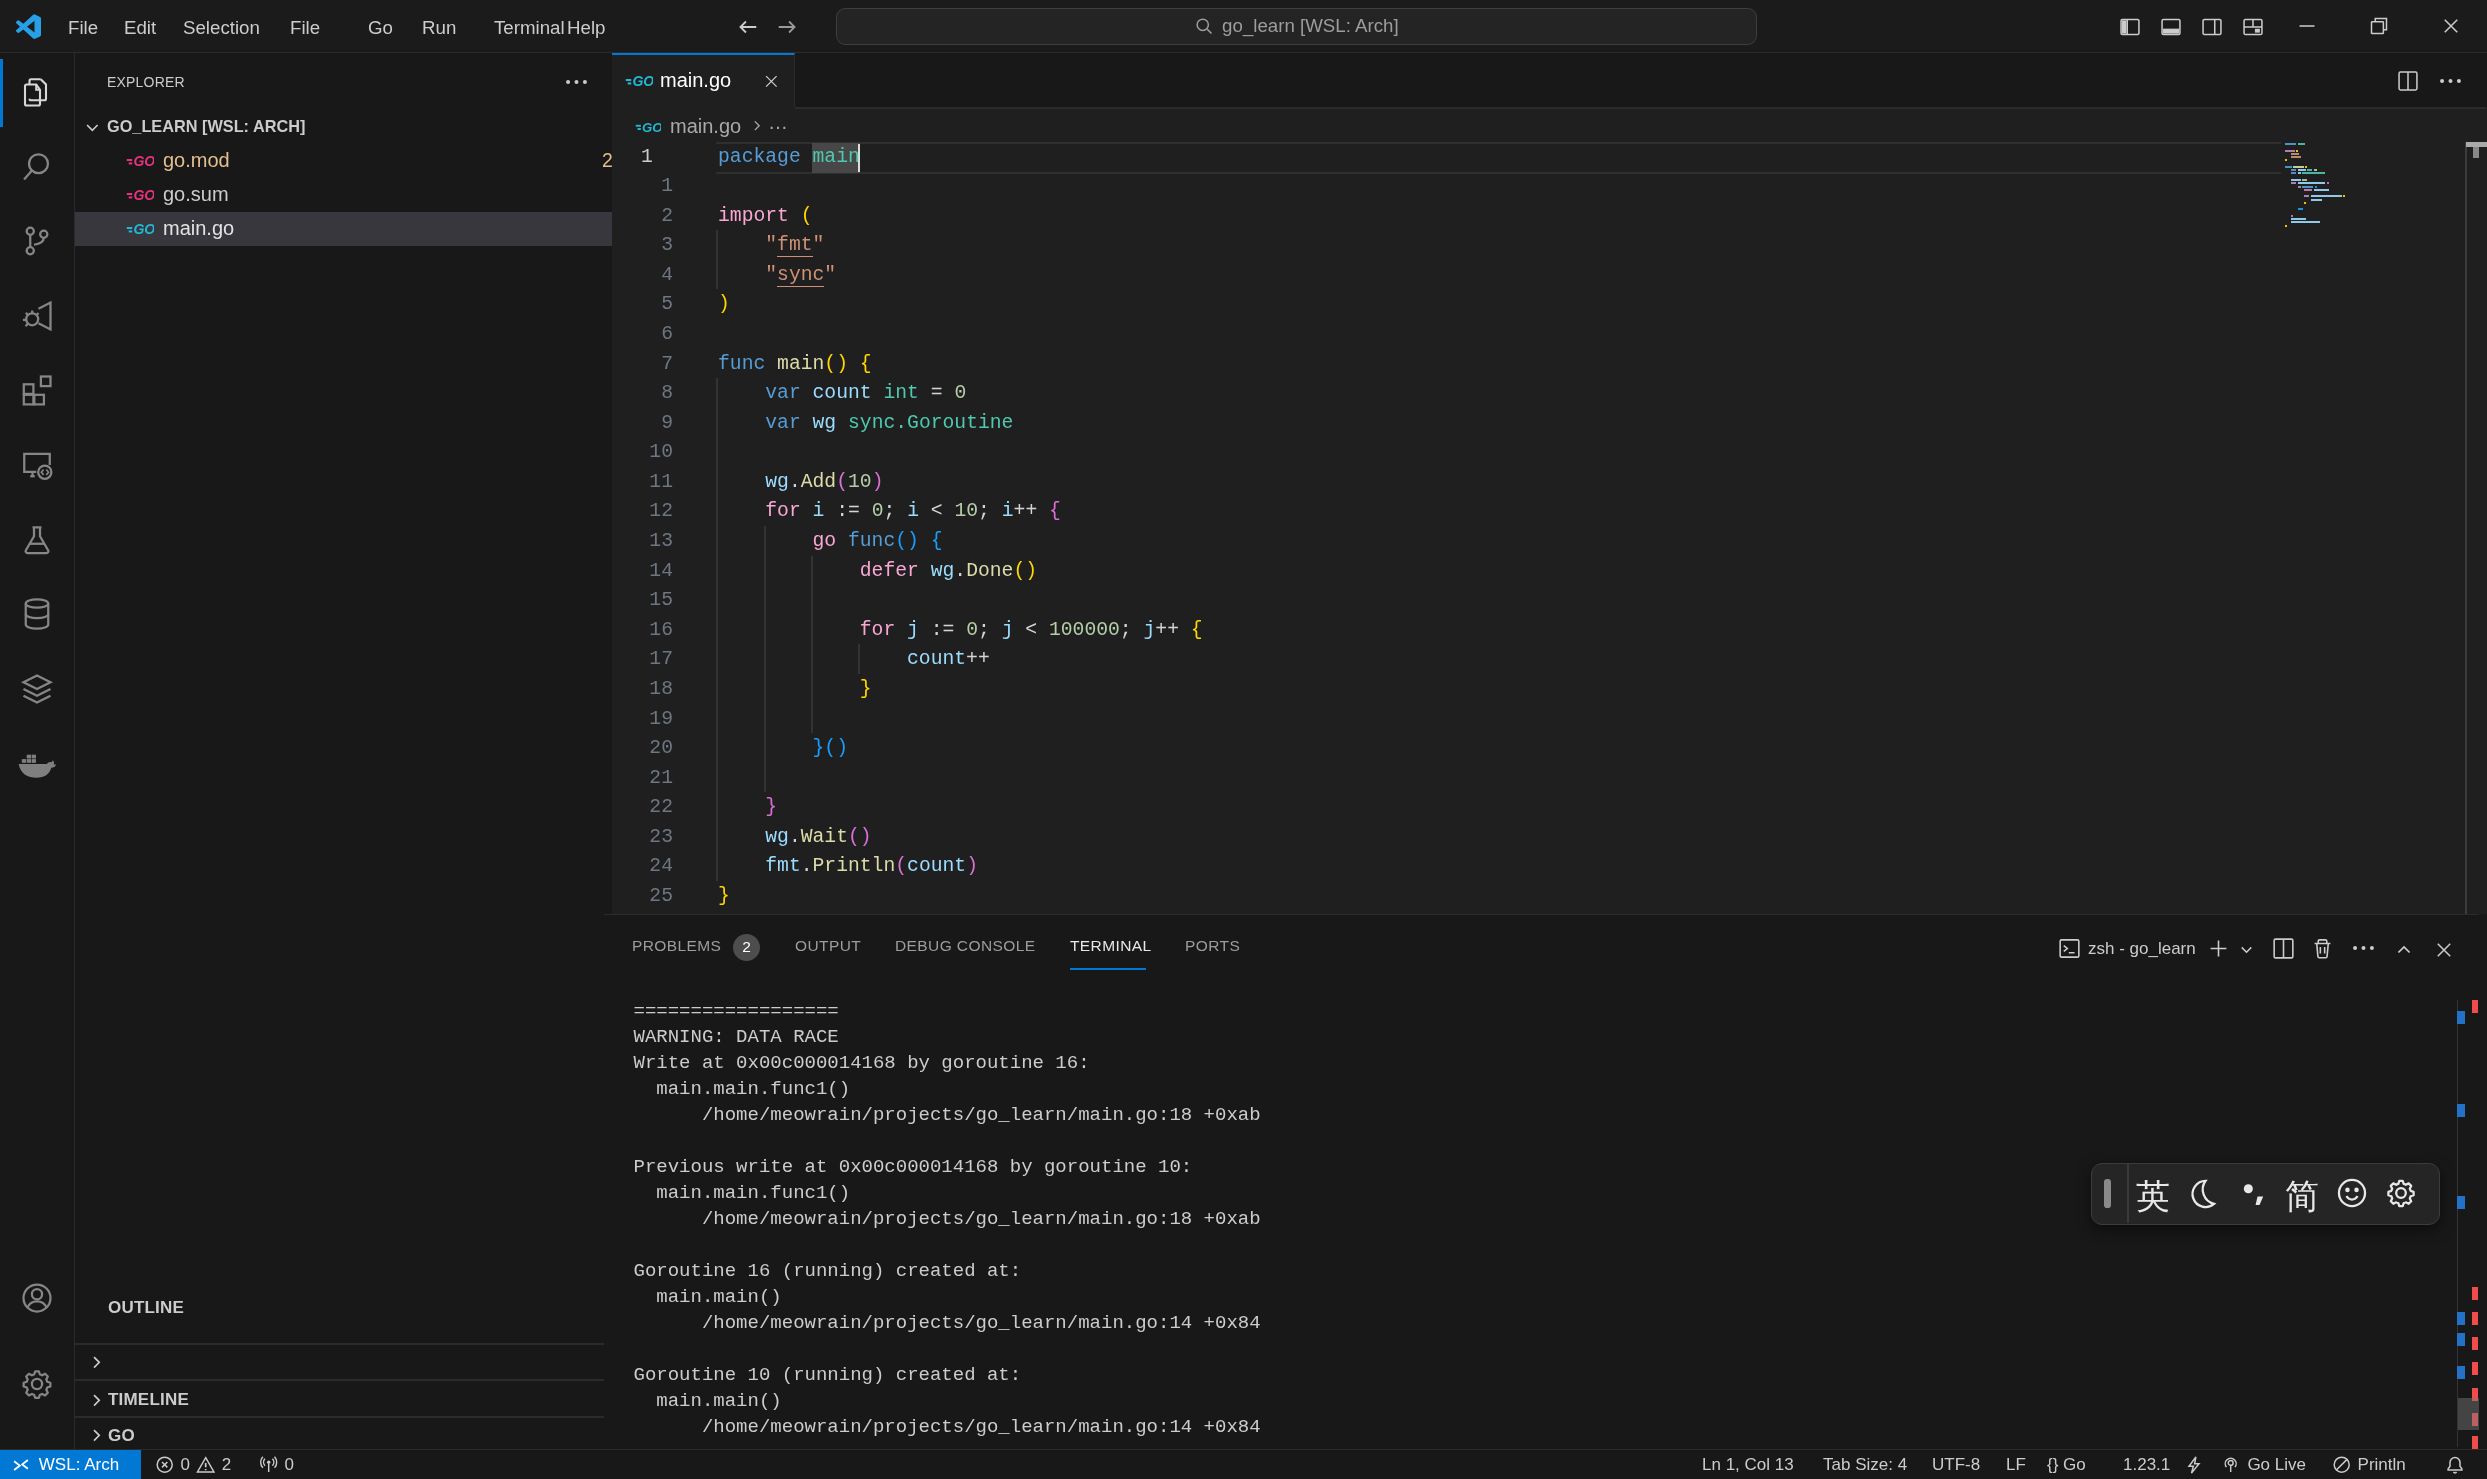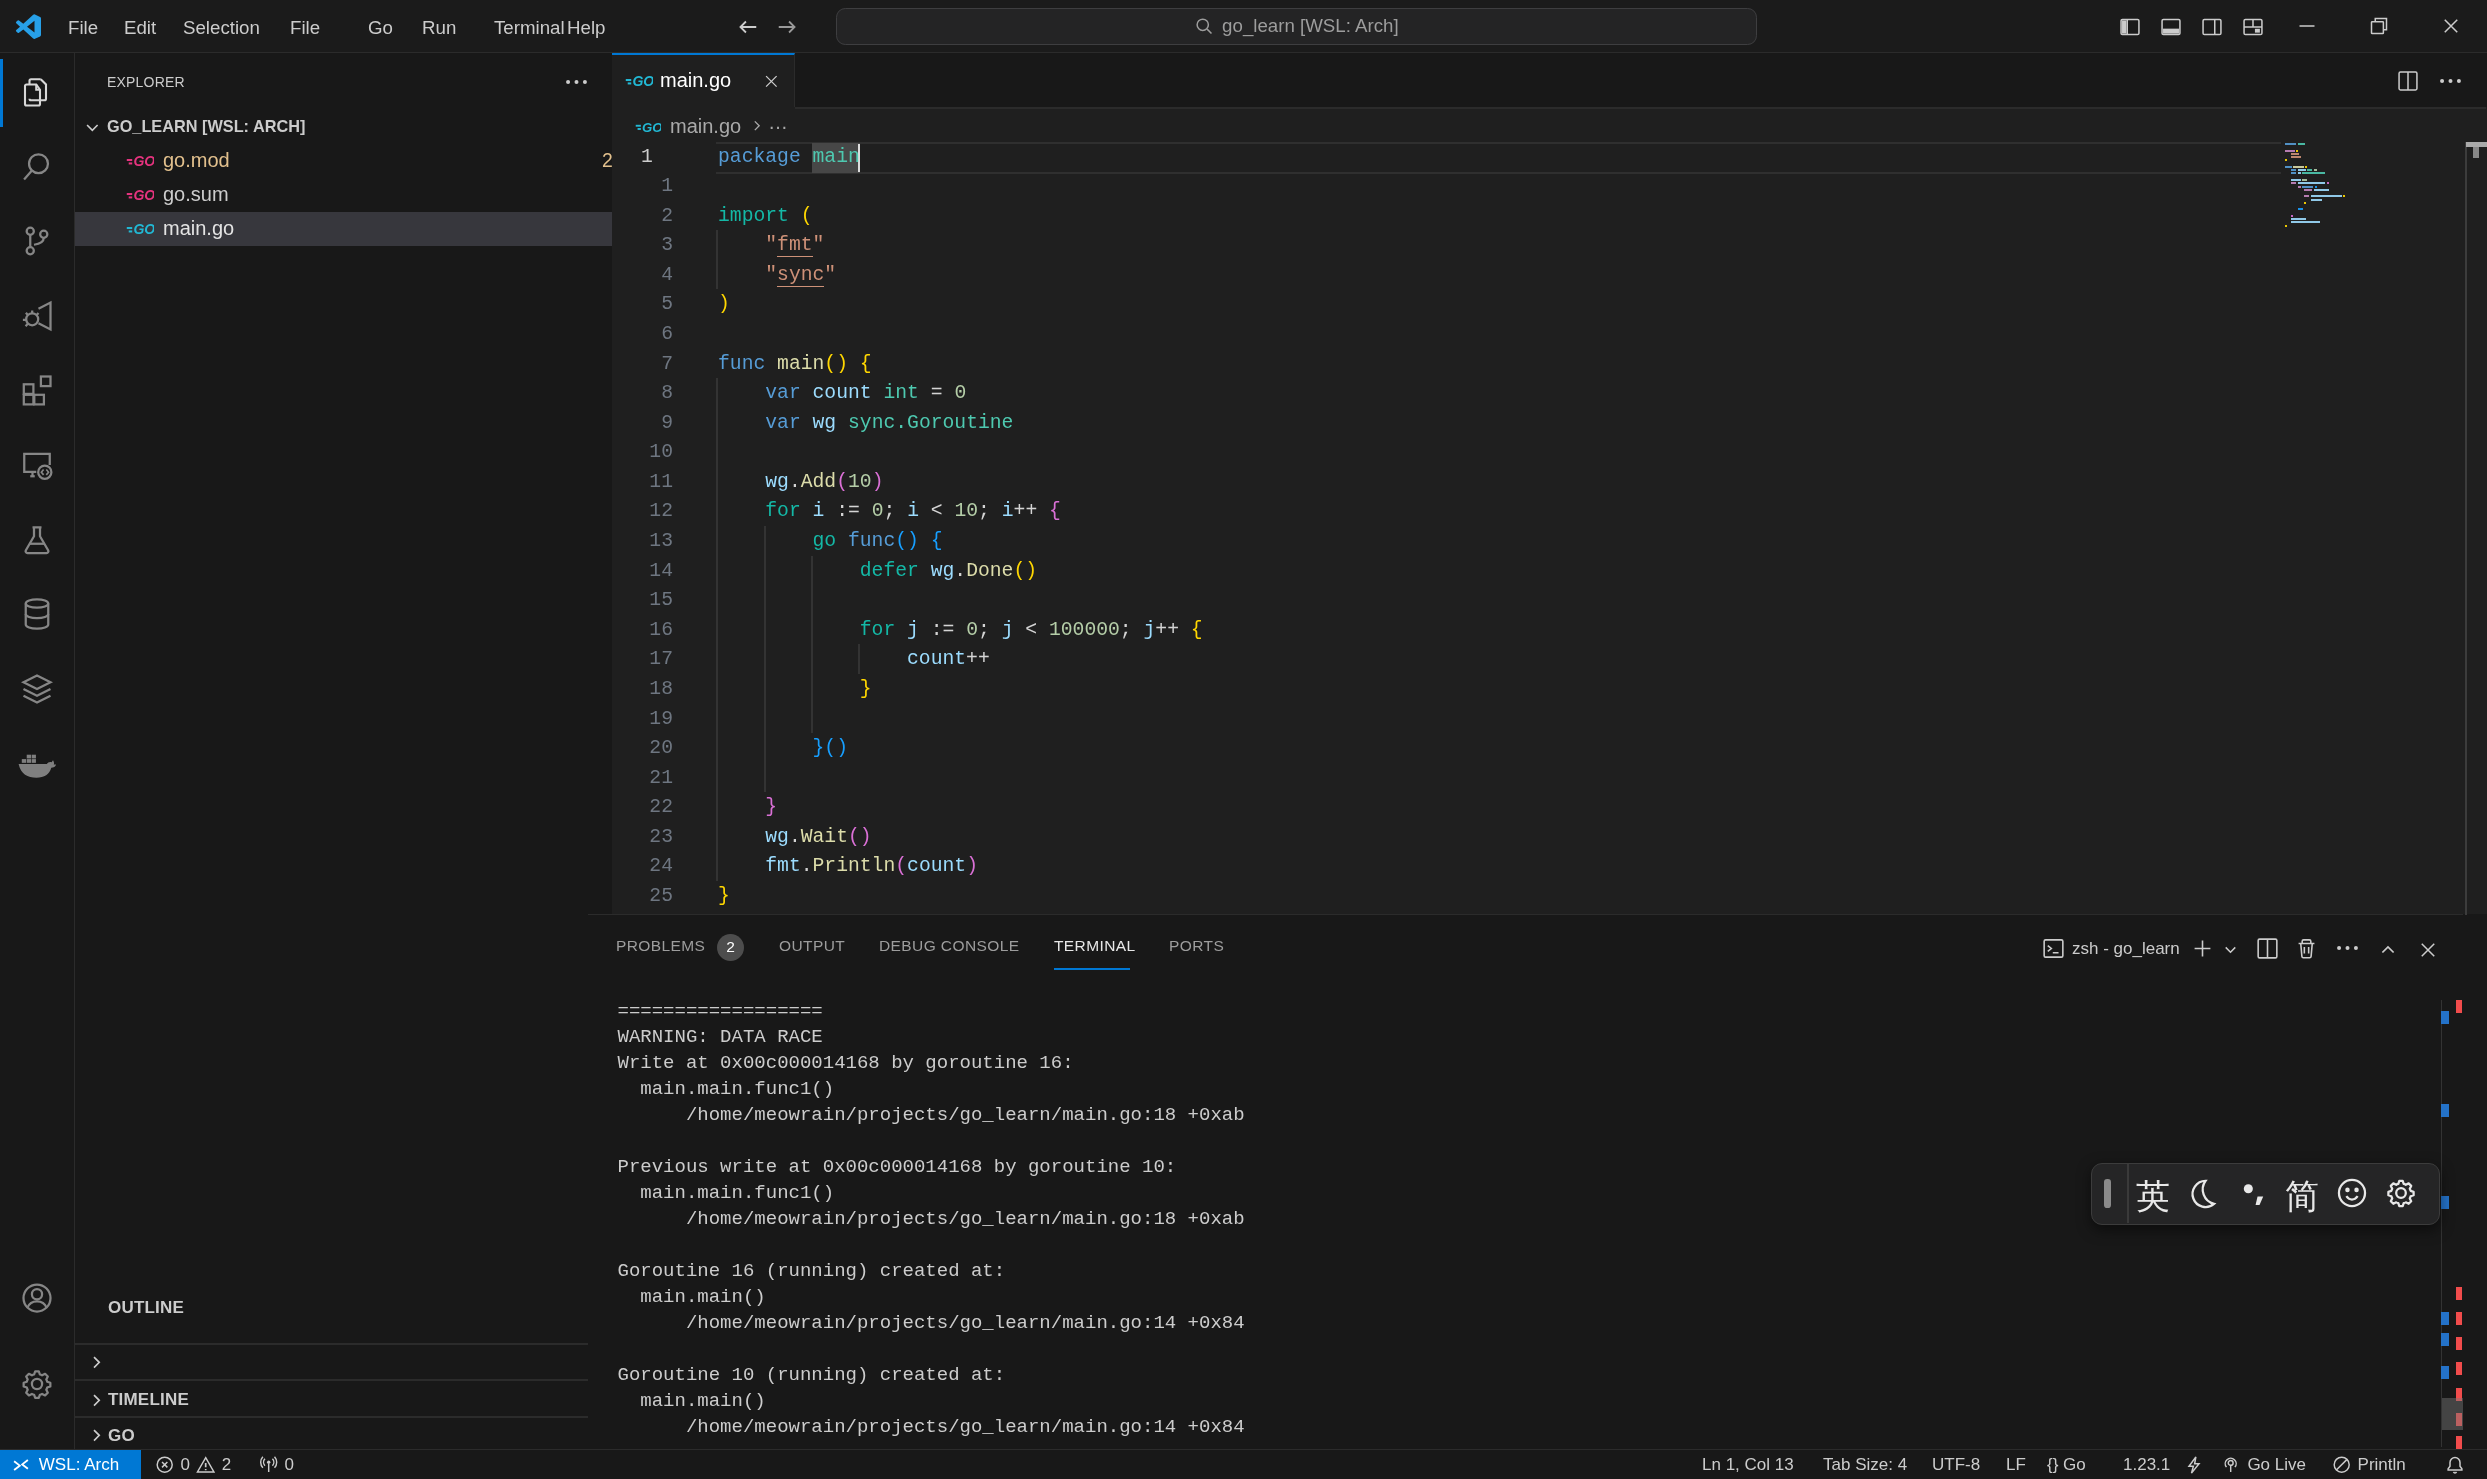--- a/index.html
+++ b/index.html
@@ -2,21 +2,21 @@
 <html style="font-size:12.4px"><head>
 <meta charset="utf-8">
 <style>
   * { margin:0; padding:0; box-sizing:border-box; }
   html,body { width:2487px; height:1480px; background:#181818; overflow:hidden; }
   body { font-family:"Liberation Sans", sans-serif; color:#cccccc; position:relative; }
   .abs { position:absolute; }
   .mono { font-family:"Liberation Mono", monospace; }
   
   .k { color:#569CD6; } 
-  .p { color:#14b8a6;text-align:center; } 
+  .p { color:#f9a8d4;text-align:center; } 
   .f { color:#DCDCAA; } 
   .v { color:#9CDCFE; } 
   .ty { color:#4EC9B0; } 
   .n { color:#B5CEA8; } 
   .o { color:#D4D4D4; } 
   .g1 { color:#FFD700; } .g2 { color:#DA70D6; } .g3 { color:#179FFF; }
   .str { color:#CE9178; }
   .stru { color:#CE9178; border-bottom:1.6px solid #CE9178; }
   .codeline { position:absolute; left:106px; white-space:pre; font-family:"Liberation Mono", monospace; font-size:19.7px; line-height:30px; height:30px; color:#D4D4D4; }
   .lnum { position:absolute; left:0px; width:61px; text-align:right; font-family:"Liberation Mono", monospace; font-size:19.7px; line-height:30px; color:#6e7681; }
@@ -353,21 +353,21 @@
   <div class="mmbar" style="left:1686px;top:155px;width:4.8px;background:#179FFF;"></div>
   <div class="mmbar" style="left:1679px;top:162px;width:1.6px;background:#DA70D6;"></div>
   <div class="mmbar" style="left:1679px;top:165px;width:14.5px;background:#9CDCFE;"></div>
   <div class="mmbar" style="left:1679px;top:168px;width:29px;background:#9CDCFE;"></div>
   <div class="mmbar" style="left:1673px;top:172px;width:1.6px;background:#FFD700;"></div>
 
   <div class="abs" style="left:1854px;top:89px;width:21px;height:4.7px;background:#aaaaaa;"></div>
   <div class="abs" style="left:1861px;top:94px;width:6.2px;height:11px;background:#888888;"></div>
 </div>
 
-<div class="abs" id="panel" style="left:588px;top:914px;width:1875px;height:535px;background:#181818;border-top:1.6px solid #2b2b2b;">
+<div class="abs" id="panel" style="left:604px;top:914px;width:1875px;height:535px;background:#181818;border-top:1.6px solid #2b2b2b;">
   <div class="abs" style="left:28px;top:22px;font-size:15.5px;color:#9d9d9d;letter-spacing:0.4px;">PROBLEMS</div>
   <div class="abs" style="left:129px;top:18.7px;width:27px;height:27px;border-radius:50%;background:#4d4d4d;color:#ffffff;font-size:15.5px;display:flex;align-items:center;justify-content:center;">2</div>
   <div class="abs" style="left:191px;top:22px;font-size:15.5px;color:#9d9d9d;letter-spacing:0.4px;">OUTPUT</div>
   <div class="abs" style="left:291px;top:22px;font-size:15.5px;color:#9d9d9d;letter-spacing:0.4px;">DEBUG CONSOLE</div>
   <div class="abs" style="left:466px;top:22px;font-size:15.5px;color:#e7e7e7;letter-spacing:0.4px;">TERMINAL</div>
   <div class="abs" style="left:466px;top:53px;width:76px;height:2.3px;background:#0078d4;"></div>
   <div class="abs" style="left:581px;top:22px;font-size:15.5px;color:#9d9d9d;letter-spacing:0.4px;">PORTS</div>
 
   <svg class="abs" style="left:1454px;top:22px;" width="23" height="23" viewBox="0 0 16 16" fill="none" stroke="#cccccc" stroke-width="1.1">
       <rect x="1.5" y="2" width="13" height="12" rx="1"></rect>

